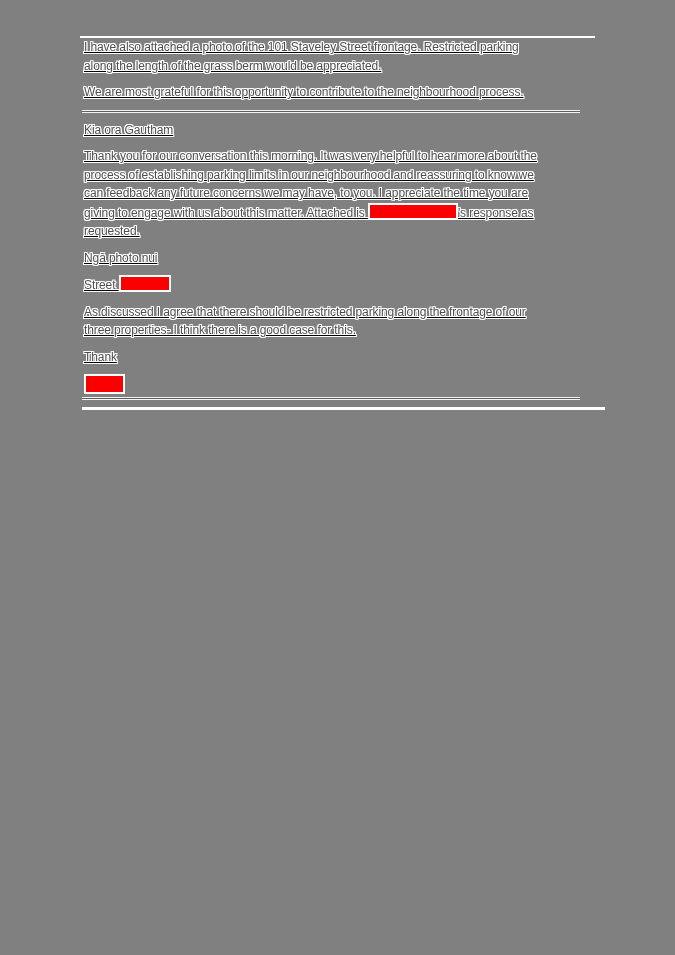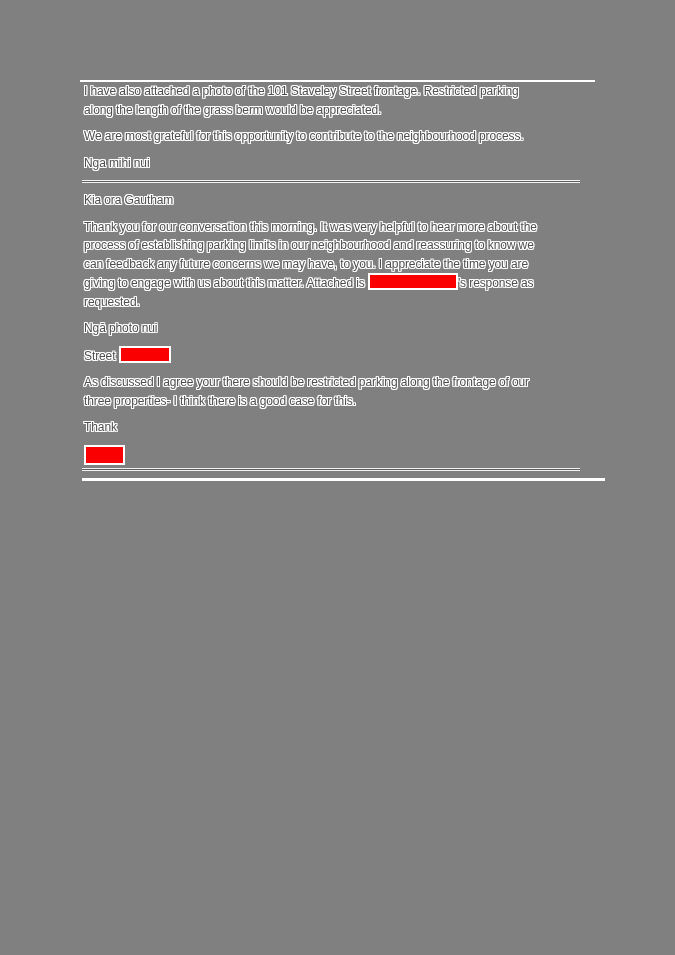--- a/index.html
+++ b/index.html
@@ -9,21 +9,22 @@
   }
   .page {
     position: relative;
     width: 675px;
     height: 955px;
     background: #808080;
     overflow: hidden;
     font-family: "Liberation Sans", sans-serif;
   }
   .content {
-    padding-top: 80px;
+    padding-top: 36px;
+    text-decoration: underline;
   }
   .doc-text {
     margin: 8px 130px 8px 84px;
     width: 480px;
     font-size: 12px;
     line-height: 18.5px;
     font-weight: normal;
     letter-spacing: -0.1px;
     color: #4e4e4e;
     white-space: pre-line;
@@ -86,34 +87,33 @@
 <body>
 
 <div class="page">
   <div class="content">
 
     <div class="line-top"></div>
 
     <p class="doc-text first">I have also attached a photo of the 101 Staveley Street frontage. Restricted parking
 along the length of the grass berm would be appreciated.</p>
     <p class="doc-text">We are most grateful for this opportunity to contribute to the neighbourhood process.</p>
-    <p class="doc-text">Nga mihi nui</p>
 
     <div class="separator"></div>
 
     <p class="doc-text">Kia ora Gautham</p>
     <p class="doc-text"><span>Thank you for our conversation this morning. It was very helpful to hear more about the
 process of establishing parking limits in our neighbourhood and reassuring to know we
 can feedback any future concerns we may have, to you. I appreciate the time you are
 giving to engage with us about this matter. Attached is </span><span class="redaction inline-wide"></span><span>'s response as
 requested.</span></p>
     <p class="doc-text">Ngā photo nui</p>
 
     <p class="doc-text"><span>Street </span><span class="redaction inline-small"></span></p>
-    <p class="doc-text">As discussed I agree your there should be restricted parking along the frontage of our
+    <p class="doc-text">As discussed I agree that there should be restricted parking along the frontage of our
 three properties- I think there is a good case for this.</p>
     <p class="doc-text">Thank</p>
 
     <div class="redaction standalone"></div>
 
     <div class="separator bottom"></div>
     <div class="line-bottom"></div>
 
   </div>
 </div>

